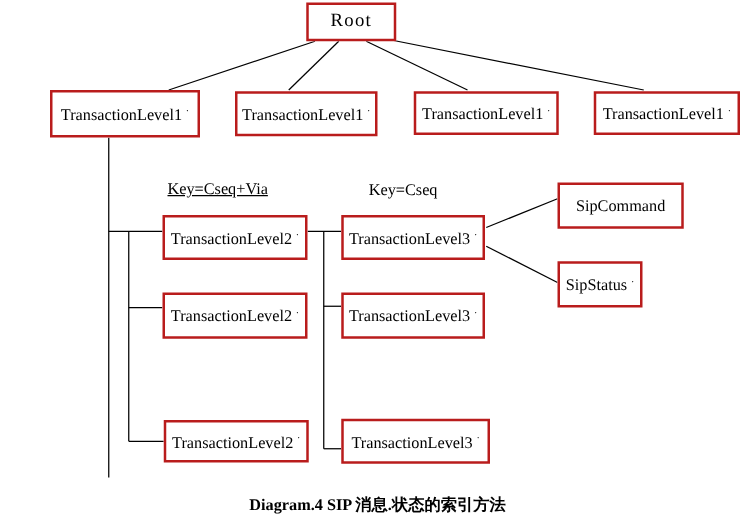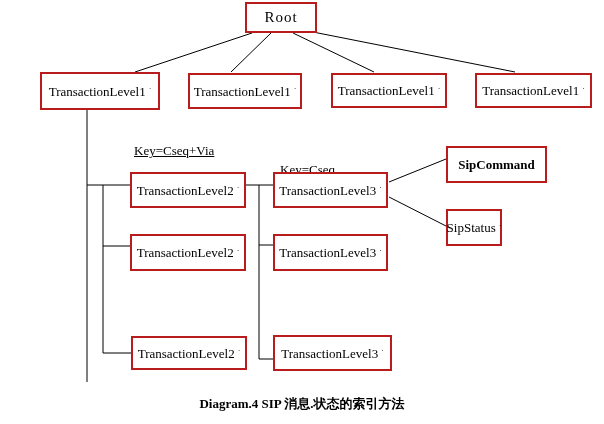--- a/index.html
+++ b/index.html
@@ -26,26 +26,26 @@
   #l1-0{left:40px; top:72px;width:120px;height:38px;}
   #l1-1{left:188px;top:73px;width:114px;height:36px;}
   #l1-2{left:331px;top:73px;width:116px;height:35px;}
   #l1-3{left:475px;top:73px;width:117px;height:35px;}
   #l2-0{left:130px;top:172px;width:116px;height:36px;}
   #l2-1{left:130px;top:234px;width:116px;height:37px;}
   #l2-2{left:131px;top:336px;width:116px;height:34px;}
   #l3-0{left:273px;top:172px;width:115px;height:36px;}
   #l3-1{left:273px;top:234px;width:115px;height:37px;}
   #l3-2{left:273px;top:335px;width:119px;height:36px;}
-  #leaf-0{left:446px;top:146px;width:101px;height:37px;font-weight:bold;}
-  #leaf-1{left:446px;top:209px;width:56px;height:37px;}
+  #leaf-0{left:446px;top:146px;width:101px;height:37px;}
+  #leaf-1{left:446px;top:209px;width:68px;height:37px;}
   .keylabel{position:absolute;font-size:13px;line-height:1;white-space:nowrap;}
   #key-level1{left:9px;top:45px;}
   #key-level2{left:134px;top:144px;text-decoration:underline;}
-  #key-level3{left:280px;top:145px;margin-top:18px;}
+  #key-level3{left:295px;top:145px;}
   #caption{
     position:absolute;left:0;top:397px;width:604px;
     text-align:center;font-size:13px;font-weight:bold;line-height:1;
   }
 </style>
 </head>
 <body>
 
 <div id="stage">
 

